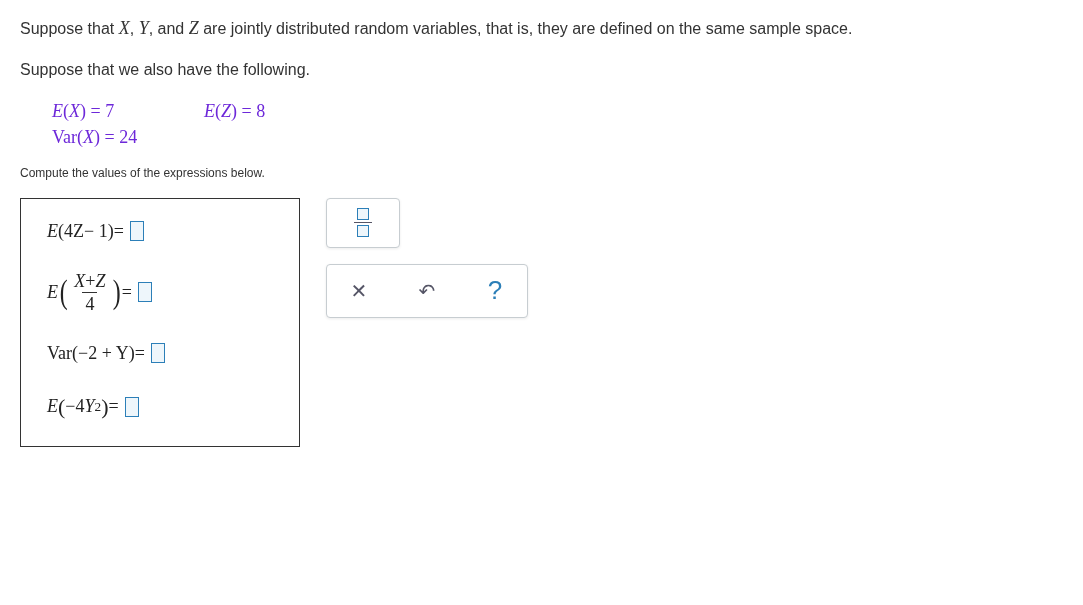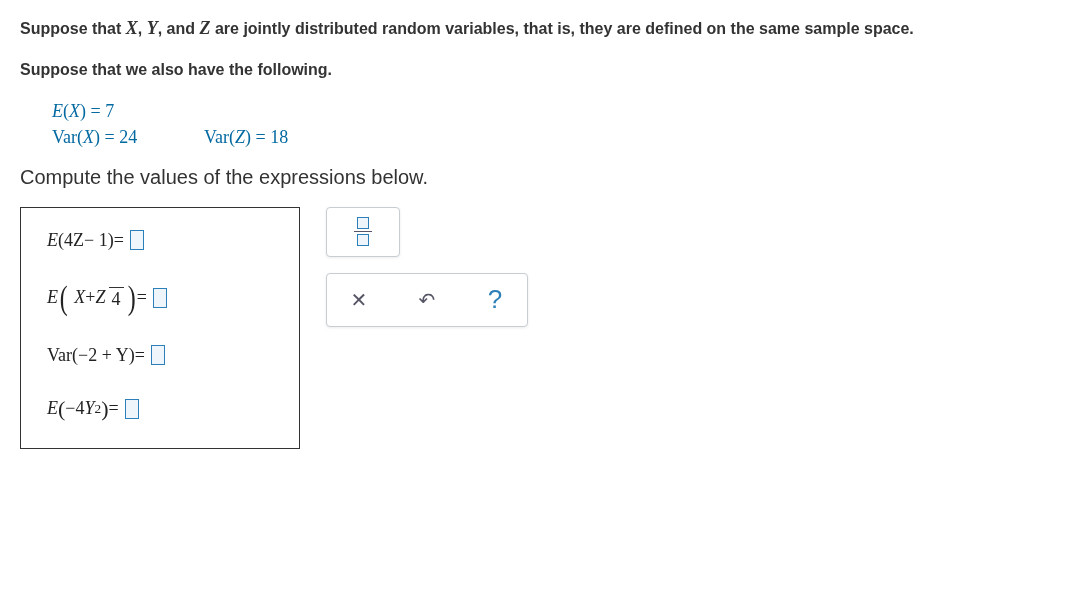--- a/index.html
+++ b/index.html
@@ -12,21 +12,20 @@
       font-size: 16px;
       color: #333;
       padding: 16px 20px;
       background: #fff;
       width: 1083px;
     }
     .intro-line {
       margin-bottom: 18px;
       font-size: 16px;
       line-height: 1.4;
-      font-weight: bold;
     }
     .math-italic {
       font-family: 'Times New Roman', serif;
       font-style: italic;
       font-size: 18px;
     }
     .math-roman {
       font-family: 'Times New Roman', serif;
       font-style: normal;
       font-size: 18px;
@@ -37,26 +36,26 @@
       margin-top: 4px;
     }
     .given-row {
       display: flex;
       gap: 32px;
       margin-bottom: 4px;
     }
     .given-cell {
       font-family: 'Times New Roman', serif;
       font-size: 19px;
-      color: #0369a1;
+      color: #6d28d9;
       min-width: 120px;
     }
     .compute-line {
       margin-bottom: 18px;
-      font-size: 20px;
+      font-size: 12px;
     }
     .content-row {
       display: flex;
       gap: 26px;
       align-items: flex-start;
     }
     .answer-box {
       border: 1px solid #333;
       padding: 22px 26px;
       width: 280px;
@@ -111,21 +110,21 @@
       color: #556;
       font-size: 20px;
     }
     .tool-btn.help {
       color: #2c7fb8;
       font-size: 26px;
       font-family: Arial, sans-serif;
     }
     .frac {
       display: inline-flex;
-      flex-direction: row;
+      flex-direction: column;
       align-items: center;
       vertical-align: middle;
       font-size: 17px;
       line-height: 1;
       margin: 0 2px;
     }
     .frac .num {
       padding: 0 3px 2px 3px;
     }
     .frac .den {
@@ -177,27 +176,27 @@
   <span>Suppose that </span><span class="math-italic">X</span><span>, </span><span class="math-italic">Y</span><span>, and </span><span class="math-italic">Z</span><span> are jointly distributed random variables, that is, they are defined on the same sample space.</span>
 </div>
 
 <div class="intro-line">Suppose that we also have the following.</div>
 
 <div class="given-block">
   <div class="given-row">
     <div class="given-cell">
       <span class="math-italic">E</span><span class="math-roman">(</span><span class="math-italic">X</span><span class="math-roman">) = </span><span class="math-roman">7</span>
     </div>
+    <div class="given-cell">
+      <span class="math-italic">E</span><span class="math-roman">(</span><span class="math-italic">Z</span><span class="math-roman">) = </span><span class="math-roman">8</span>
+    </div>
   </div>
   <div class="given-row">
     <div class="given-cell">
       <span class="math-roman">Var</span><span class="math-roman">(</span><span class="math-italic">X</span><span class="math-roman">) = </span><span class="math-roman">24</span>
-    </div>
-    <div class="given-cell">
-      <span class="math-roman">Var</span><span class="math-roman">(</span><span class="math-italic">Z</span><span class="math-roman">) = </span><span class="math-roman">18</span>
     </div>
   </div>
 </div>
 
 <div class="compute-line">Compute the values of the expressions below.</div>
 
 <div class="content-row">
 
   <div class="answer-box">
     <div class="answer-row">

